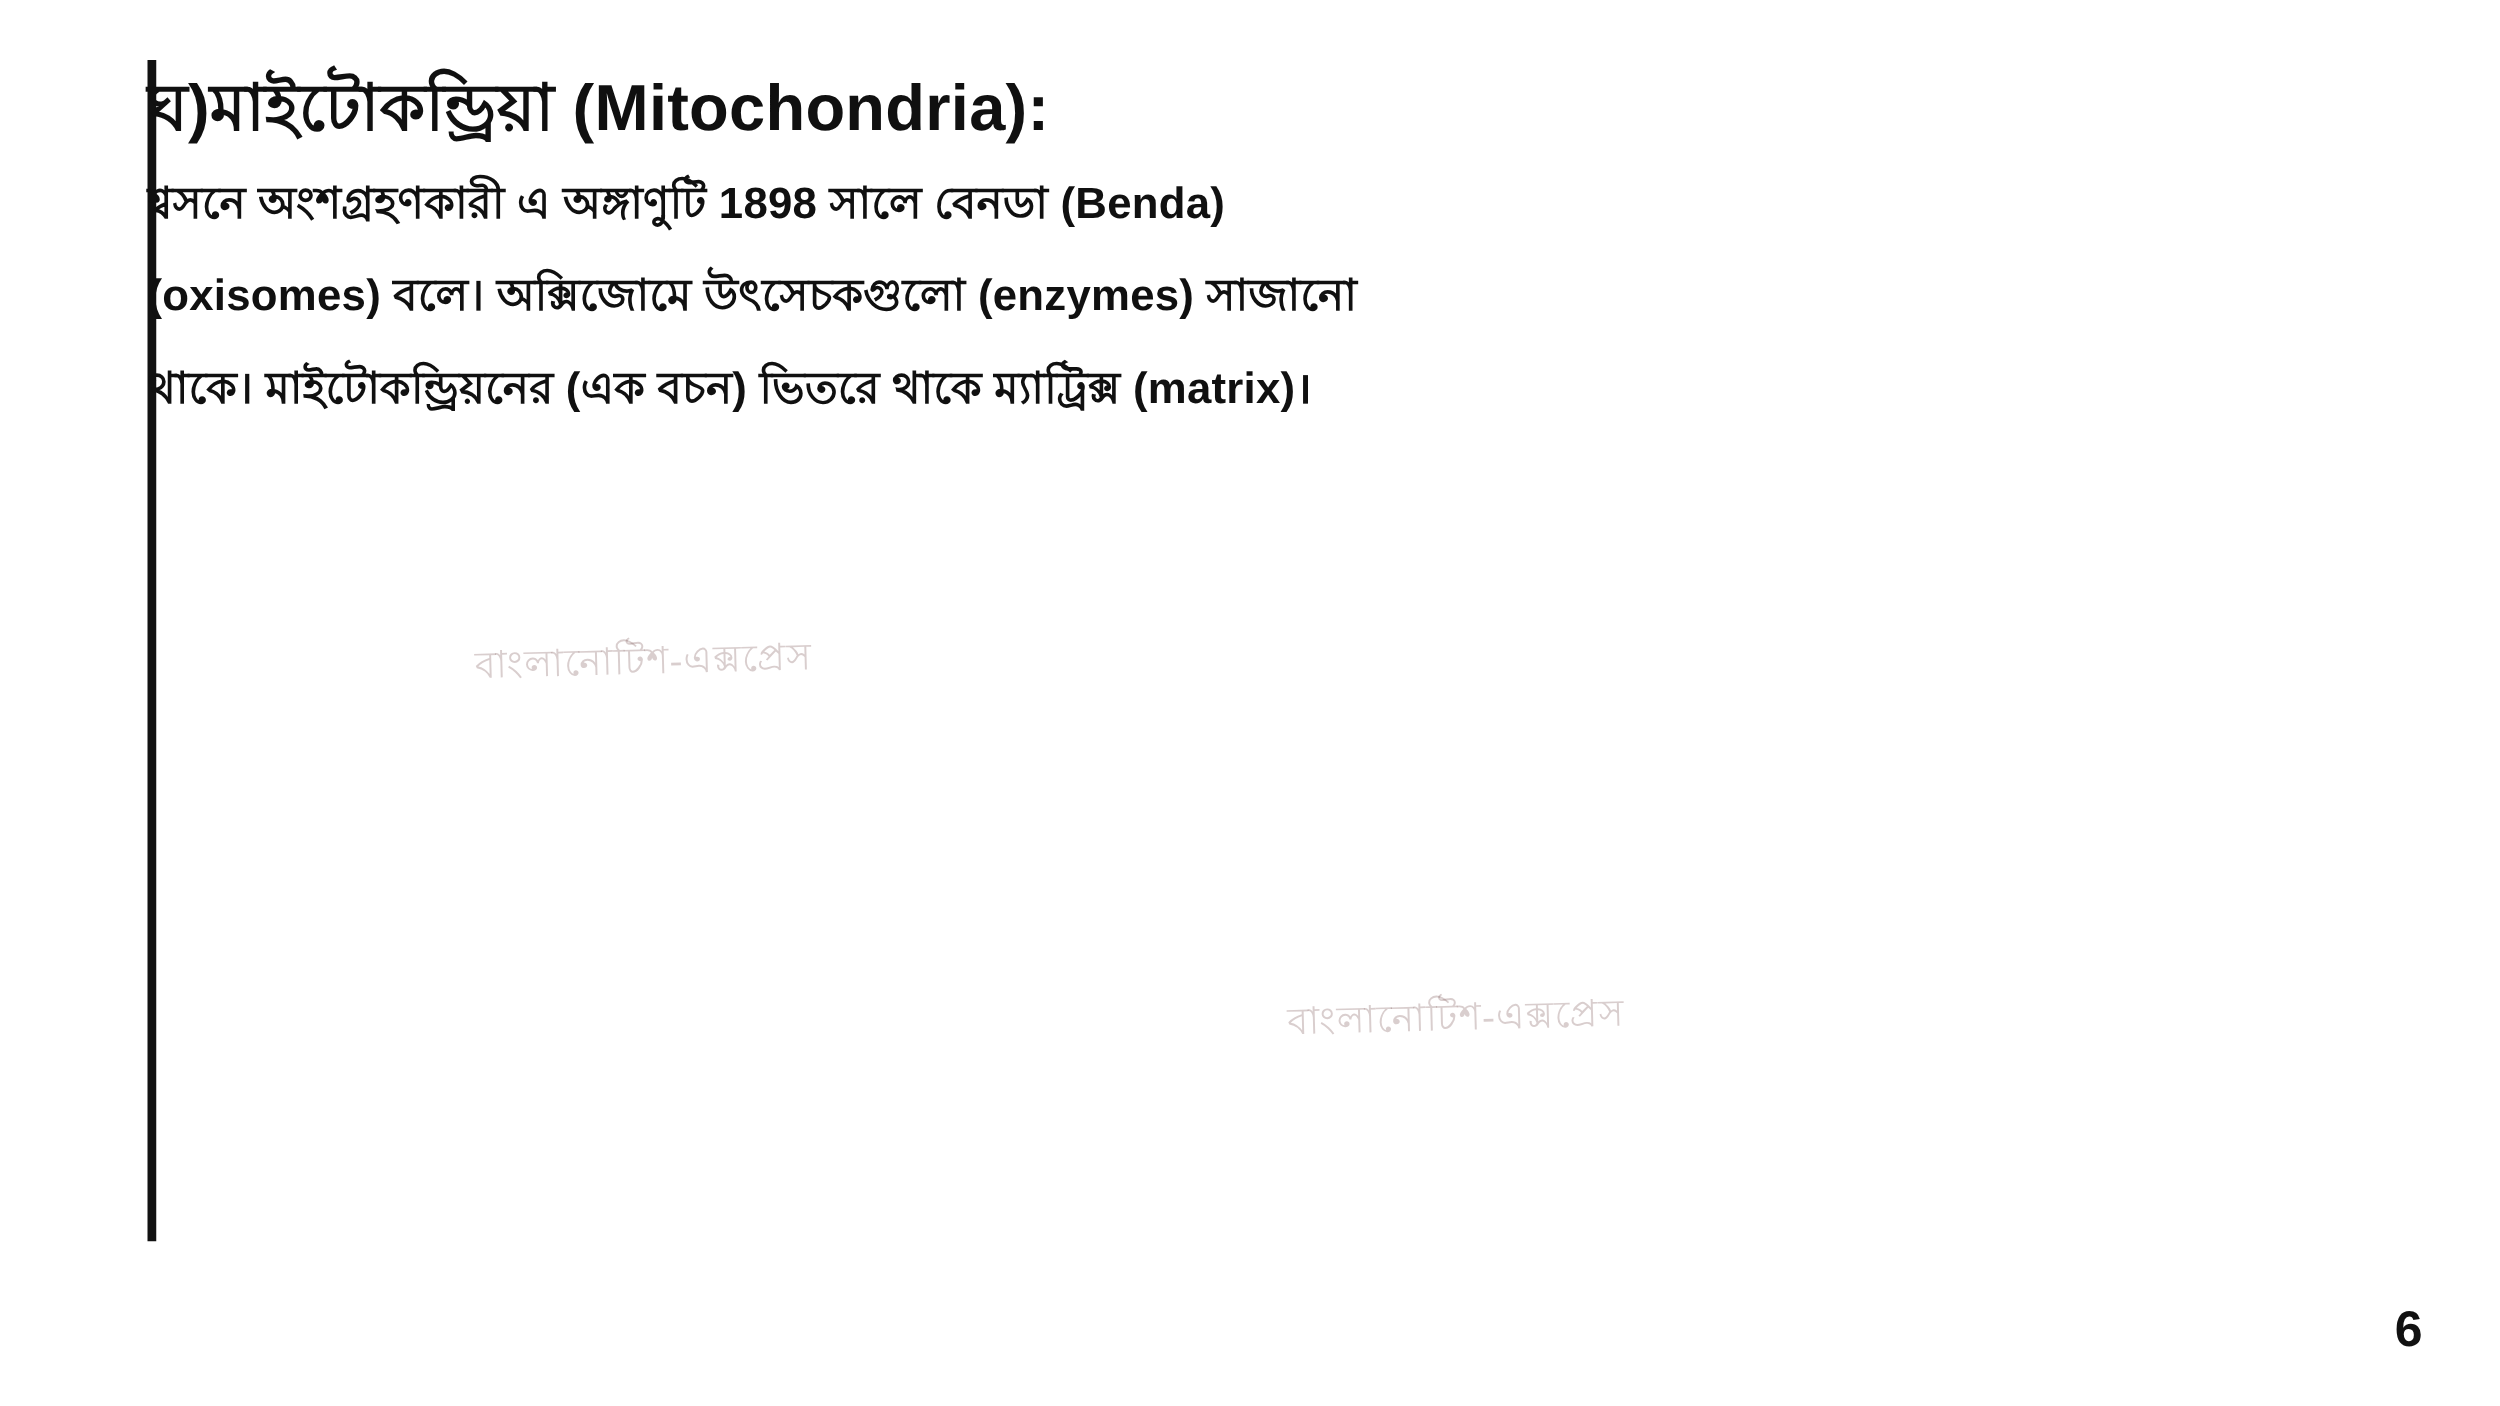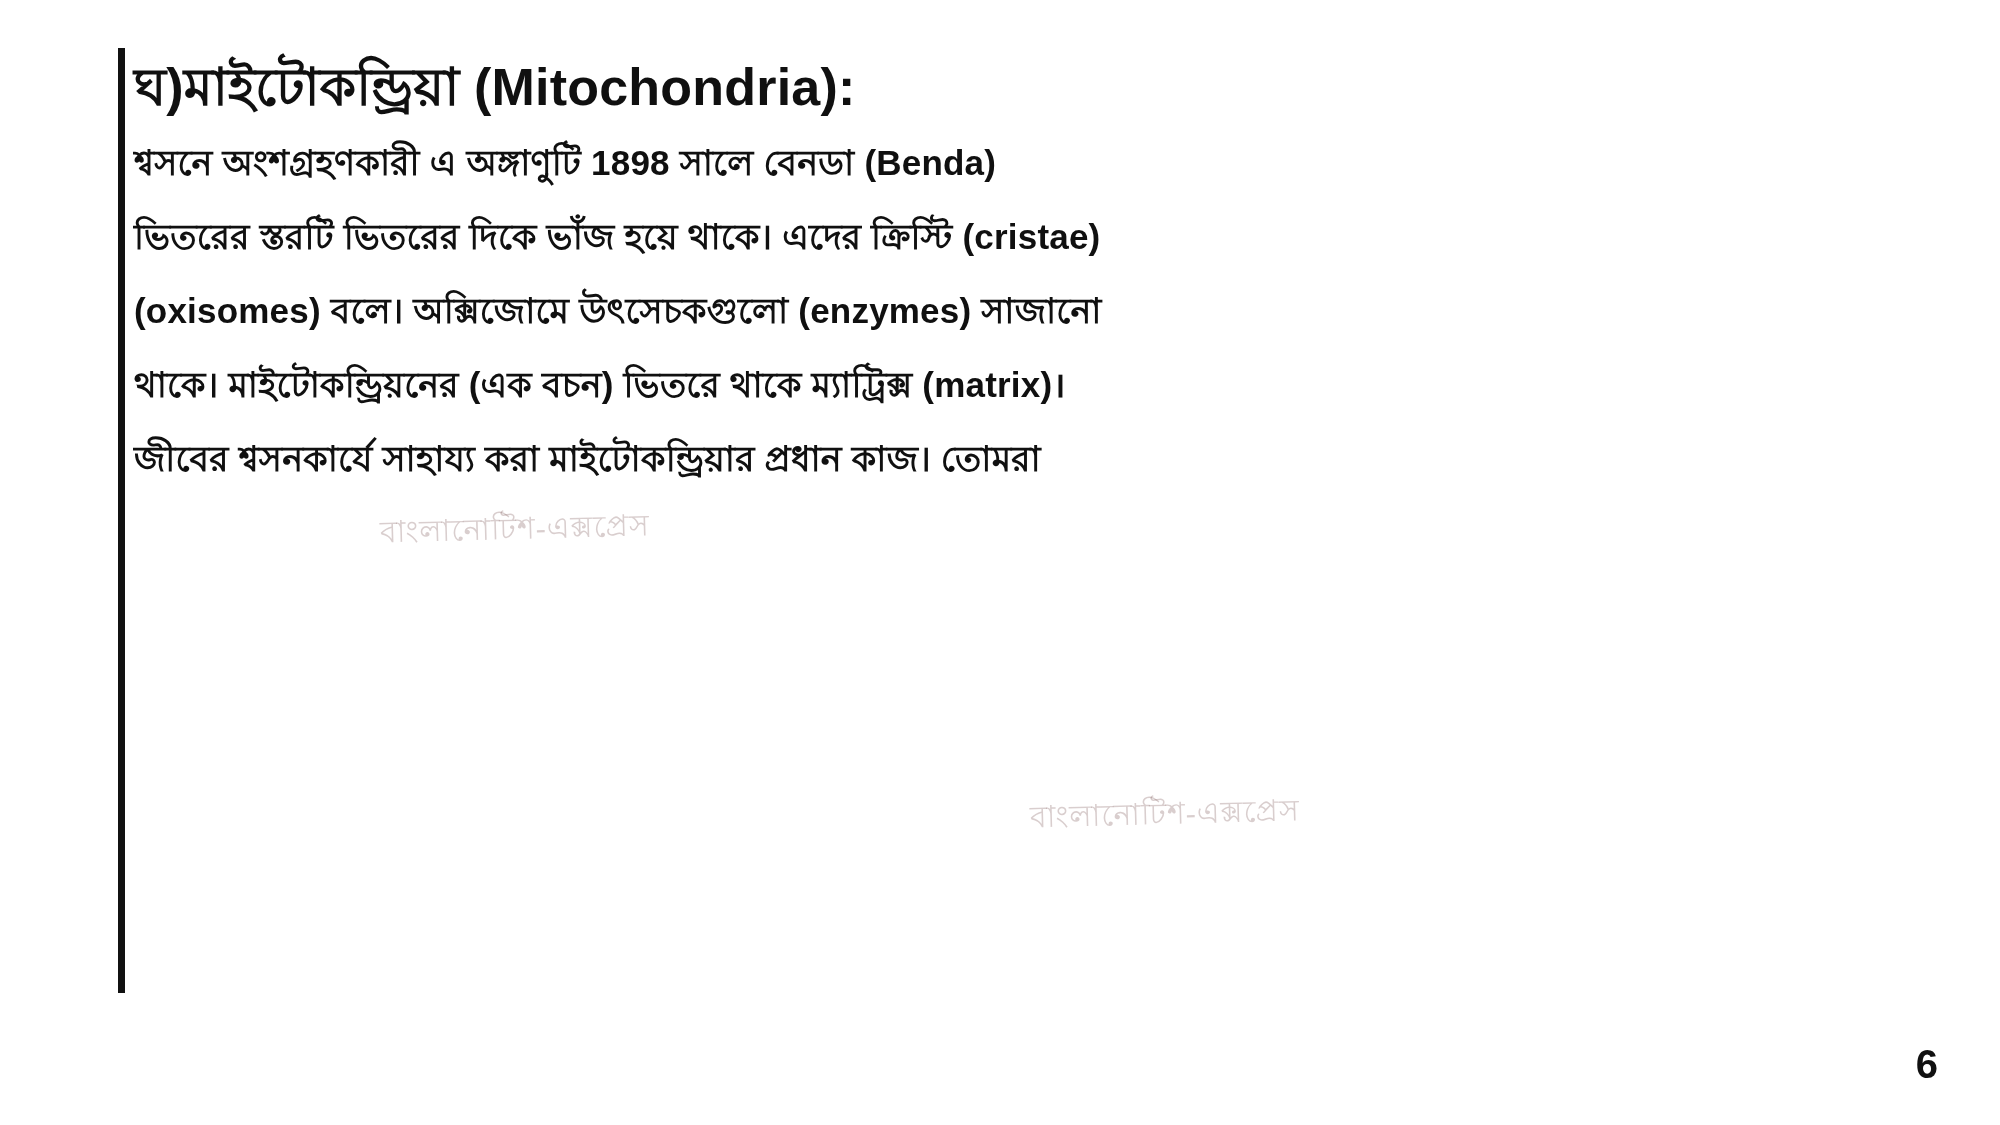--- a/index.html
+++ b/index.html
@@ -30,21 +30,21 @@
   .left-rule {
     position: absolute;
     left: 0px;
     top: 0px;
     width: 7px;
     height: 945px;
     background: #111111;
   }
   .text-body {
     position: absolute;
-    left: 16px;
+    left: 0;
     top: 0px;
     width: 1790px;
   }
   .line {
     font-size: 35px;
     line-height: 74px;
     white-space: nowrap;
     letter-spacing: 0.2px;
     color: #101010;
     font-weight: 600;
@@ -89,24 +89,22 @@
 
   <div class="content-block">
 
     <div class="left-rule"></div>
 
     <div class="text-body">
 
       <div class="line heading">ঘ)মাইটোকন্ড্রিয়া (Mitochondria):</div>
 
       <div class="line">শ্বসনে অংশগ্রহণকারী এ অঙ্গাণুটি 1898 সালে বেনডা (Benda)</div>
-      <div class="line">ভিতরের স্তরটি ভিতরের দিকে ভাঁজ হয়ে থাকে। এদের ক্রিস্টি (cristae)</div>
       <div class="line">(oxisomes) বলে। অক্সিজোমে উৎসেচকগুলো (enzymes) সাজানো</div>
       <div class="line">থাকে। মাইটোকন্ড্রিয়নের (এক বচন) ভিতরে থাকে ম্যাট্রিক্স (matrix)।</div>
-      <div class="line">জীবের শ্বসনকার্যে সাহায্য করা মাইটোকন্ড্রিয়ার প্রধান কাজ। তোমরা</div>
 
     </div>
   </div>
 
   <div class="watermark w1">বাংলানোটিশ-এক্সপ্রেস</div>
   <div class="watermark w2">বাংলানোটিশ-এক্সপ্রেস</div>
 
   <div class="page-number">6</div>
 
 </div>

